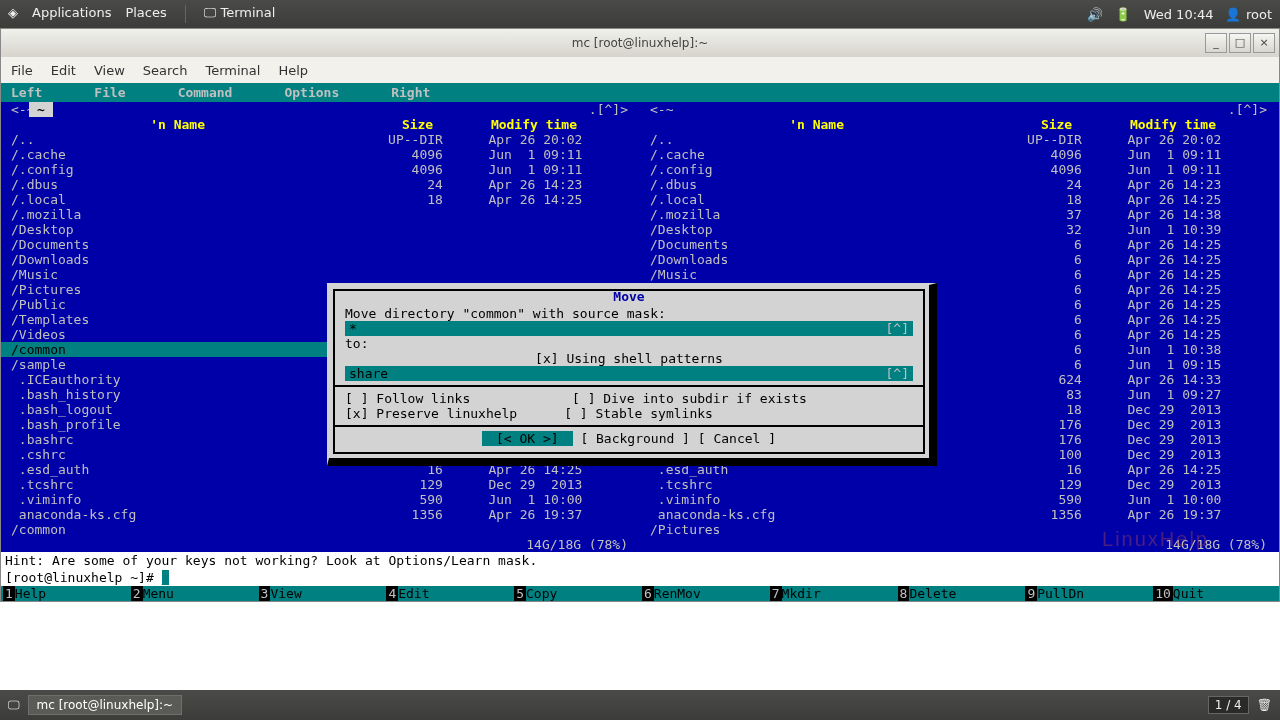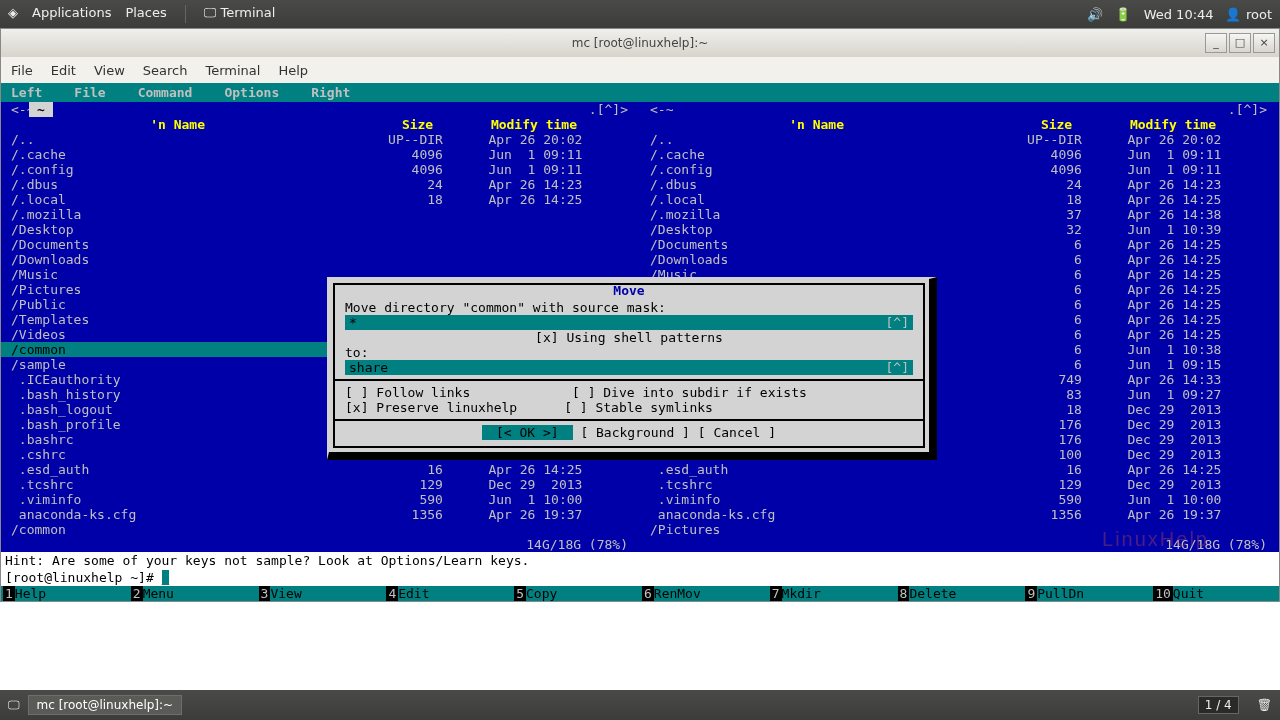--- a/index.html
+++ b/index.html
@@ -7,52 +7,52 @@
 .gnome-bar { height: 28px; background: linear-gradient(#4a4a48, #3c3c3a); color: #eee; display: flex; align-items: center; padding: 0 8px; font-family: "DejaVu Sans", sans-serif; font-size: 13px; }
 .gnome-bar .left { display: flex; gap: 14px; }
 .gnome-bar .right { margin-left: auto; display: flex; align-items: center; gap: 12px; }
 .gnome-sep { width: 1px; height: 18px; background: #666; margin: 0 4px; }
 .window { margin: 0; border: 1px solid #888; }
 .titlebar { height: 28px; background: linear-gradient(#f0f0ec, #d6d4cc); display: flex; align-items: center; justify-content: center; position: relative; font-family: "DejaVu Sans", sans-serif; font-size: 12px; color: #444; }
 .title-buttons { position: absolute; right: 4px; display: flex; gap: 2px; }
 .title-btn { width: 22px; height: 20px; border: 1px solid #999; background: linear-gradient(#f6f6f2,#d8d6cf); text-align: center; font-size: 11px; line-height: 18px; color: #444; }
 .menubar { height: 26px; background: #f2f1ec; display: flex; align-items: center; gap: 18px; padding: 0 10px; font-family: "DejaVu Sans", sans-serif; font-size: 13px; color: #333; }
 .mc-area { position: relative; width: 100%; }
-.mc-top { background: #008080; color: #c0c0c0; display: flex; gap: 32px; padding: 2px 10px; font-weight: bold; }
+.mc-top { background: #008080; color: #c0c0c0; display: flex; gap: 52px; padding: 2px 10px; font-weight: bold; }
 .mc-top span { color: #c0c0c0; }
 .panels { display: flex; background: #0000a8; color: #c0c0c0; }
 .panel { width: 50%; border-right: 2px solid #0000a8; position: relative; }
 .phdr { background: #0000a8; color: #c0c0c0; white-space: pre; padding: 0 10px; }
 .col-head { color: #ffff00; font-weight: bold; }
 .rows { background: #0000a8; }
 .row { display: flex; padding: 0 10px; white-space: pre; }
 .row .name { flex: 0 0 54%; overflow: hidden; }
 .row .size { flex: 0 0 16%; text-align: right; }
 .row .mtime { flex: 0 0 30%; text-align: center; }
 .row.sel { background: #008080; color: #000; }
 .panel-footer { padding: 0 10px; color: #c0c0c0; white-space: pre; }
 .status-line { background: #0000a8; color: #c0c0c0; padding: 0 10px; display:flex; justify-content:space-between; }
 .hint { background: #fff; color: #000; padding: 1px 4px; }
 .prompt { background: #fff; color: #000; padding: 1px 4px; }
 .fkeys { display: flex; background: #008080; color: #000; }
 .fkey { flex: 1; white-space: nowrap; padding: 0 2px; }
 .fkey .num { background: #000; color: #c0c0c0; padding: 0 2px; }
-.dialog { position: absolute; top: 194px; left: 326px; width: 610px; background: #d3d3d3; color: #000; border-top: 2px solid #d3d3d3; border-left: 2px solid #d3d3d3; border-right: 8px solid #000; border-bottom: 8px solid #000; }
+.dialog { position: absolute; top: 200px; left: 326px; width: 610px; background: #d3d3d3; color: #000; border-top: 2px solid #d3d3d3; border-left: 2px solid #d3d3d3; border-right: 8px solid #000; border-bottom: 8px solid #000; }
 .dialog-inner { border: 2px solid #000; margin: 4px; }
 .dlg-title { text-align: center; color: #0000a8; font-weight: bold; margin-top: -2px; }
 .dlg-body { padding: 2px 10px 6px; }
 .dlg-input { background: #008080; color: #000; padding: 0 4px; display:flex; justify-content:space-between; }
 .dlg-input .caret { color: #c0c0c0; }
 .dlg-line { white-space: pre; }
 .dlg-sep { border-top: 2px solid #000; margin: 4px -10px; }
 .dlg-btns { text-align: center; }
 .dlg-btn-focus { background: #008080; color: #000; padding: 0 14px; }
 .taskbar { position: fixed; bottom: 0; left: 0; right: 0; height: 30px; background: linear-gradient(#4a4a48,#3c3c3a); display: flex; align-items: center; padding: 0 8px; color: #eee; font-family: "DejaVu Sans", sans-serif; font-size: 12px; }
 .task-btn { background: #5a5a56; border: 1px solid #6e6e6a; padding: 2px 8px; color: #fff; }
-.ws { margin-left: auto; display:flex; align-items:center; gap:18px; }
+.ws { margin-left: auto; display:flex; align-items:center; gap:8px; }
 .ws-ind { background:#2a2a28; border:1px solid #666; padding:1px 6px; }
 .tilde-tab { position:absolute; top:0; left:28px; background:#d3d3d3; color:#000; padding:0 8px; z-index:3; font-weight:bold;}
 .headerrow { display:flex; padding:0 10px;gap:24px; }
 .headerrow .name { flex:0 0 54%; text-align:center; }
 .headerrow .size { flex:0 0 16%; text-align:center; }
 .headerrow .mtime { flex:0 0 30%; }
 .watermark { position:absolute; right:70px; bottom:50px; color:#b94a4a; font-family: sans-serif; font-size:20px; opacity:0.4; letter-spacing:2px; pointer-events:none;}
 </style>
 </head>
 <body>
@@ -160,40 +160,40 @@
             <div class="row"><div class="name">/Desktop</div><div class="size">32</div><div class="mtime">Jun  1 10:39</div></div>
             <div class="row"><div class="name">/Documents</div><div class="size">6</div><div class="mtime">Apr 26 14:25</div></div>
             <div class="row"><div class="name">/Downloads</div><div class="size">6</div><div class="mtime">Apr 26 14:25</div></div>
             <div class="row"><div class="name">/Music</div><div class="size">6</div><div class="mtime">Apr 26 14:25</div></div>
             <div class="row"><div class="name">/Pictures</div><div class="size">6</div><div class="mtime">Apr 26 14:25</div></div>
             <div class="row"><div class="name">/Public</div><div class="size">6</div><div class="mtime">Apr 26 14:25</div></div>
             <div class="row"><div class="name">/Templates</div><div class="size">6</div><div class="mtime">Apr 26 14:25</div></div>
             <div class="row"><div class="name">/Videos</div><div class="size">6</div><div class="mtime">Apr 26 14:25</div></div>
             <div class="row"><div class="name">/common</div><div class="size">6</div><div class="mtime">Jun  1 10:38</div></div>
             <div class="row"><div class="name">/sample</div><div class="size">6</div><div class="mtime">Jun  1 09:15</div></div>
-            <div class="row"><div class="name"> .ICEauthority</div><div class="size">749</div><div class="mtime">Apr 26 14:33</div></div>
+            <div class="row"><div class="name"> .ICEauthority</div><div class="size">624</div><div class="mtime">Apr 26 14:33</div></div>
             <div class="row"><div class="name"> .bash_history</div><div class="size">83</div><div class="mtime">Jun  1 09:27</div></div>
             <div class="row"><div class="name"> .bash_logout</div><div class="size">18</div><div class="mtime">Dec 29  2013</div></div>
             <div class="row"><div class="name"> .bash_profile</div><div class="size">176</div><div class="mtime">Dec 29  2013</div></div>
             <div class="row"><div class="name"> .bashrc</div><div class="size">176</div><div class="mtime">Dec 29  2013</div></div>
             <div class="row"><div class="name"> .cshrc</div><div class="size">100</div><div class="mtime">Dec 29  2013</div></div>
             <div class="row"><div class="name"> .esd_auth</div><div class="size">16</div><div class="mtime">Apr 26 14:25</div></div>
             <div class="row"><div class="name"> .tcshrc</div><div class="size">129</div><div class="mtime">Dec 29  2013</div></div>
             <div class="row"><div class="name"> .viminfo</div><div class="size">590</div><div class="mtime">Jun  1 10:00</div></div>
             <div class="row"><div class="name"> anaconda-ks.cfg</div><div class="size">1356</div><div class="mtime">Apr 26 19:37</div></div>
           </div>
         <div class="panel-footer">/Pictures</div>
         <div class="status-line">
             <span></span>
             <span>14G/18G (78%)</span>
           </div>
       </div>
     </div>
 
-    <div class="hint">Hint: Are some of your keys not sample? Look at Options/Learn keys.</div>
+    <div class="hint">Hint: Are some of your keys not working? Look at Options/Learn mask.</div>
     <div class="prompt"><span>[root@linuxhelp ~]#</span> <span style="background:#008080;color:#008080">_</span></div>
     <div class="fkeys" id="fkeys">
         <div class="fkey"><span class="num">1</span>Help</div>
         <div class="fkey"><span class="num">2</span>Menu</div>
         <div class="fkey"><span class="num">3</span>View</div>
         <div class="fkey"><span class="num">4</span>Edit</div>
         <div class="fkey"><span class="num">5</span>Copy</div>
         <div class="fkey"><span class="num">6</span>RenMov</div>
         <div class="fkey"><span class="num">7</span>Mkdir</div>
         <div class="fkey"><span class="num">8</span>Delete</div>
@@ -203,22 +203,22 @@
 
     <div class="dialog">
       <div class="dialog-inner">
         <div class="dlg-title">Move</div>
         <div class="dlg-body">
           <div class="dlg-line">Move directory "common" with source mask:</div>
           <div class="dlg-input">
               <span>*</span>
               <span class="caret">[^]</span>
             </div>
+          <div class="dlg-line">to:</div>
           <div class="dlg-line" style="text-align:center">[x] Using shell patterns</div>
-          <div class="dlg-line">to:</div>
           <div class="dlg-input">
               <span>share</span>
               <span class="caret">[^]</span>
             </div>
           <div class="dlg-sep"></div>
           <div class="dlg-line"><span>[ ] Follow links</span>             <span>[ ] Dive into subdir if exists</span></div>
           <div class="dlg-line"><span>[x] Preserve linuxhelp</span>      <span>[ ] Stable symlinks</span></div>
           <div class="dlg-sep"></div>
           <div class="dlg-btns">
             <span class="dlg-btn-focus">[&lt; OK &gt;]</span>

